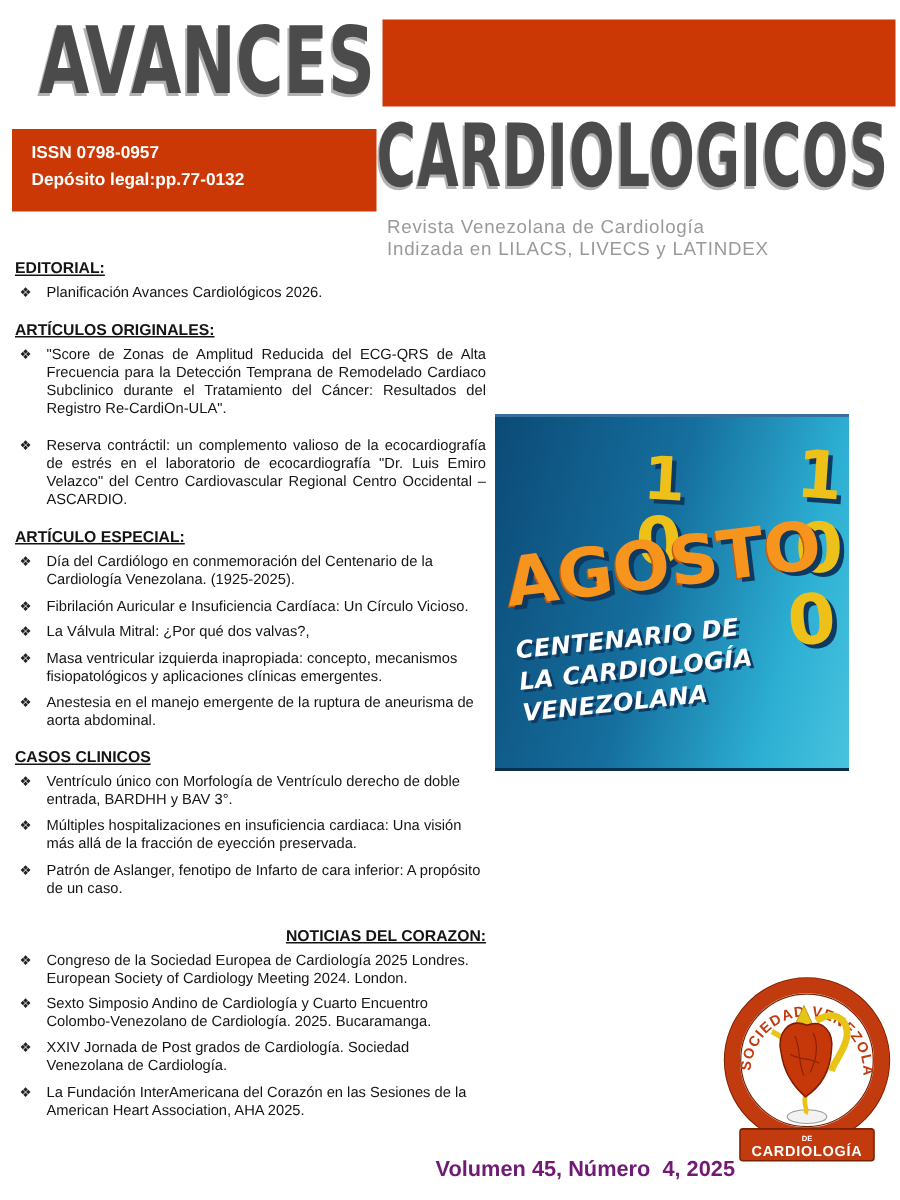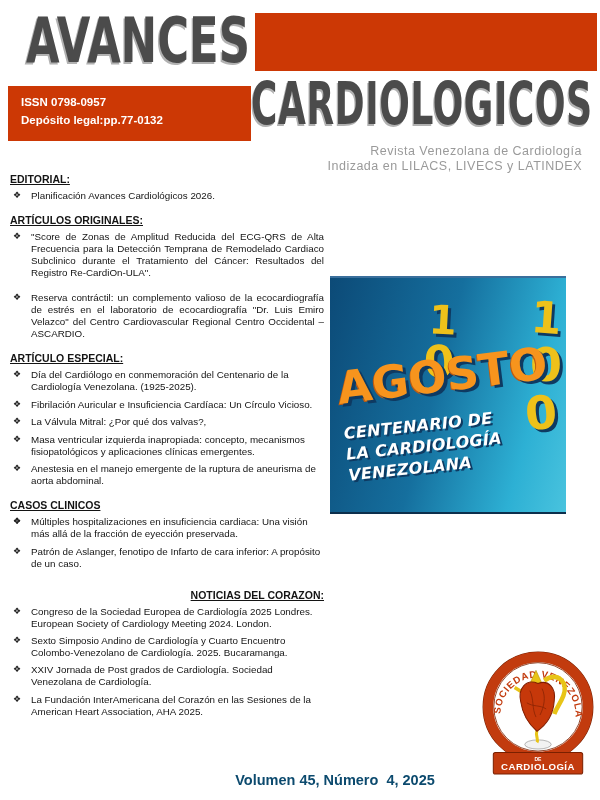--- a/index.html
+++ b/index.html
@@ -10,21 +10,21 @@
   .red-top{position:absolute;left:255px;top:13px;width:342px;height:58px;background:var(--banner,#cc3805);}
   .title-avances{position:absolute;left:26px;top:4px;font-family:"DejaVu Sans",sans-serif;
         font-weight:bold;font-size:62px;color:var(--titlegray,#4b4b4b);white-space:nowrap;
         transform:scaleX(.70);transform-origin:left top;text-shadow:-2px 2px 0 #b2b2b2;}
   .red-issn{position:absolute;left:8px;top:86px;width:243px;height:55px;background:var(--banner,#cc3805);
         color:#fff;font-weight:bold;font-size:11.5px;line-height:1.55;
         padding:8px 0 0 13px;box-sizing:border-box;}
   .title-cardio{position:absolute;left:251px;top:70px;font-family:"DejaVu Sans",sans-serif;
         font-weight:bold;font-size:58px;color:var(--titlegray,#4b4b4b);white-space:nowrap;
         transform:scaleX(.62);transform-origin:left top;letter-spacing:1px;text-shadow:-2px 2px 0 #b2b2b2;}
-  .subtitle{position:absolute;left:258px;top:144px;width:324px;text-align:right;
+  .subtitle{position:absolute;left:258px;top:144px;width:324px;text-align:left;
         color:var(--subgray,#9a9a9a);font-size:12.5px;line-height:1.16;letter-spacing:.5px;}
 
   
   .toc{position:absolute;left:10px;top:161px;width:314px;color:#141414;}
   .sec-title{font-size:10.5px;font-weight:bold;text-decoration:underline;margin:12px 0 5px;}
   .sec.first .sec-title{margin-top:12px;}
   .sec.noticias .sec-title{margin-top:19px;text-align:right;}
   .item{position:relative;padding-left:21px;font-size:9.8px;line-height:1.22;margin-bottom:5.5px;color:#141414;}
   .item .blt{position:absolute;left:3px;top:0;font-size:9px;color:#222;}
   .sec.originales .item{margin-bottom:13px;text-align:justify;}
@@ -39,22 +39,22 @@
         font-size:45px;line-height:1;color:var(--orange,#f7941d);transform:rotate(-7deg);
         transform-origin:left bottom;text-shadow:3px 3px 0 #0e3a62,-1px 1px 0 #c05c10;}
   .p-caption{position:absolute;left:13px;top:146px;transform:rotate(-6deg);transform-origin:left top;
         color:#fff;font-weight:bold;font-style:italic;font-size:16px;line-height:1.3;
         text-shadow:2px 2px 0 #0e3a62;font-family:"DejaVu Sans",sans-serif;letter-spacing:.3px;white-space:nowrap;}
 
   
   .logo{position:absolute;left:479px;top:650px;width:118px;height:130px;}
 
   
-  .footer{position:absolute;left:180px;top:772px;width:310px;text-align:center;
-        font-size:14.5px;font-weight:bold;color:#0c4a6e;white-space:pre;}
+  .footer{position:absolute;left:180px;top:772px;width:310px;text-align:right;
+        font-size:14.5px;font-weight:bold;color:#701a75;white-space:pre;}
 </style>
 </head>
 <body>
 
 <div class="page">
 
   <div class="red-top"></div>
   <div class="title-avances">AVANCES</div>
 
   <div class="red-issn">
@@ -114,20 +114,21 @@
       <div class="item">
         <span class="blt">❖</span>
         <span>Anestesia en el manejo emergente de la ruptura de aneurisma de aorta abdominal.</span>
       </div>
     </div>
 
     <div class="sec">
       <div class="sec-title">CASOS CLINICOS</div>
       <div class="item">
         <span class="blt">❖</span>
+        <span>Ventrículo único con Morfología de Ventrículo derecho de doble entrada, BARDHH y BAV 3°.</span>
       </div>
       <div class="item">
         <span class="blt">❖</span>
         <span>Múltiples hospitalizaciones en insuficiencia cardiaca: Una visión más allá de la fracción de eyección preservada.</span>
       </div>
       <div class="item">
         <span class="blt">❖</span>
         <span>Patrón de Aslanger, fenotipo de Infarto de cara inferior: A propósito de un caso.</span>
       </div>
     </div>

